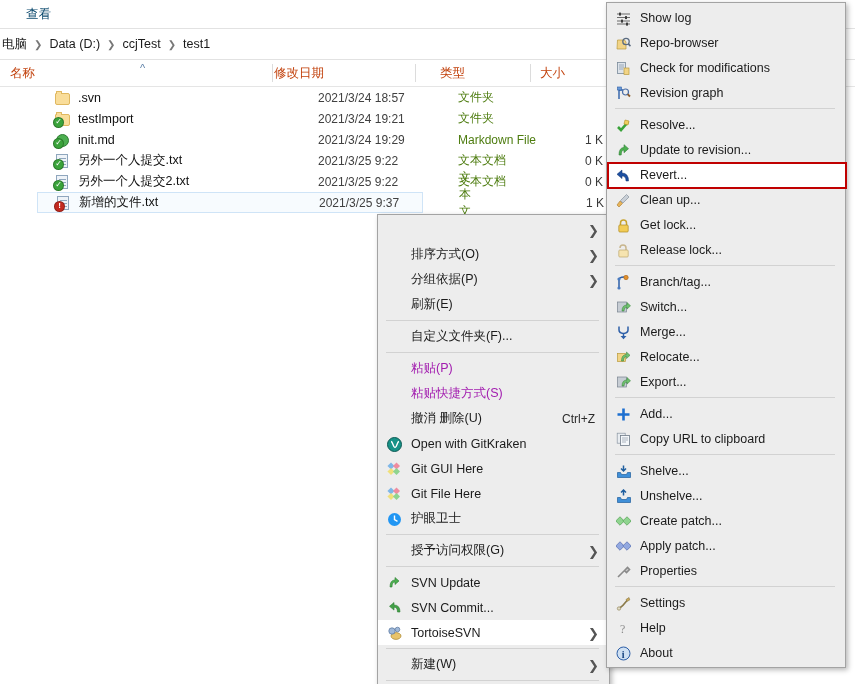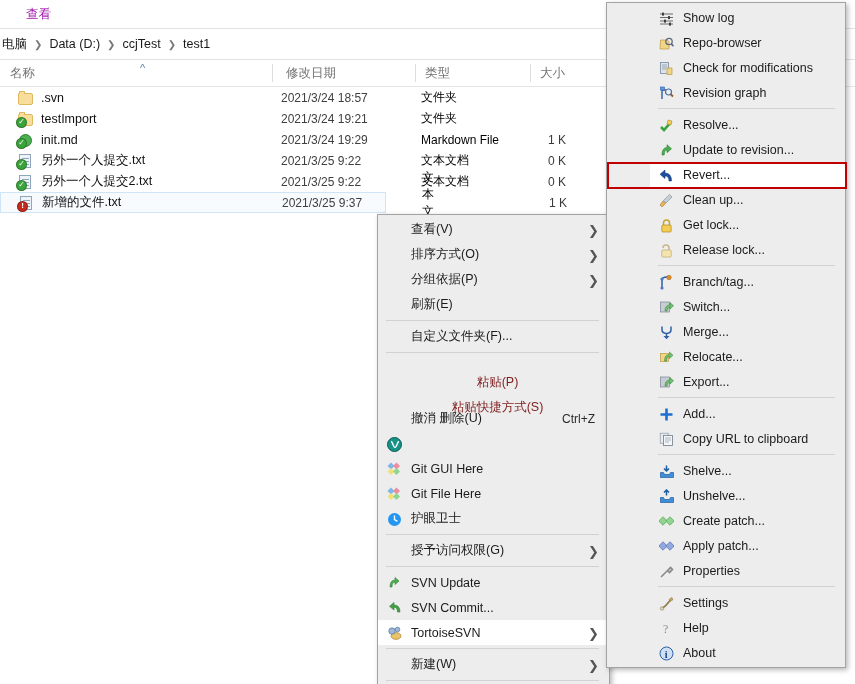--- a/index.html
+++ b/index.html
@@ -9,42 +9,42 @@
     font-family:"Liberation Sans","DejaVu Sans",sans-serif;
     font-size:12px;color:#000;
     overflow:hidden;position:relative;
   }
 
   
   #explorer{position:absolute;left:0;top:0;width:855px;height:684px;background:#fff;}
 
   .ribbon-tabs{height:28px;background:#fff;display:flex;align-items:center;
     padding-left:20px;box-sizing:border-box;}
-  .ribbon-tab{font-size:12.5px;color:#a21caf;padding:4px 6px;}
+  .ribbon-tab{font-size:12.5px;color:#0c4a6e;padding:4px 6px;}
 
   .addr-sep{height:1px;background:#e2e2e2;width:100%;}
 
   .breadcrumb{height:30px;display:flex;align-items:center;padding-left:0px;
     box-sizing:border-box;background:#fff;}
   .crumb{font-size:12.5px;color:#1a1a1a;padding:0 5px;white-space:nowrap;}
   .crumb.first{padding-left:2px;text-align:right;}
   .crumb-arrow{color:#777;font-size:10px;padding:0 2px;}
 
   .list-header{height:26px;position:relative;border-bottom:1px solid #e5e5e5;background:#fff;}
   .col-head{position:absolute;top:0;height:26px;display:flex;align-items:center;
-    font-size:12.5px;color:#737373;padding-left:10px;box-sizing:border-box;}
+    font-size:12.5px;color:#c2410c;padding-left:10px;box-sizing:border-box;}
   .col-divider{position:absolute;top:4px;height:18px;width:1px;background:#dcdcdc;}
   .sort-caret{position:absolute;top:2px;font-size:11px;color:#5a7ea6;}
 
-  .rows{position:relative;background:#fff;}
+  .rows{position:relative;background:#fff;margin-left:37px;}
   .row{height:21px;position:relative;display:flex;align-items:center;box-sizing:border-box;}
   .row.selected{background:#f7fbfe;border:1px solid #cfe4f7;}
   .cell-name{position:absolute;left:0;display:flex;align-items:center;padding-left:18px;box-sizing:border-box;}
   .cell-date{position:absolute;left:281px;font-size:12px;color:#404040;}
-  .cell-type{position:absolute;left:421px;font-size:12px;color:#000000;}
+  .cell-type{position:absolute;left:421px;font-size:12px;color:#4d7c0f;}
   .cell-size{position:absolute;left:506px;width:60px;text-align:right;font-size:12px;color:#3a3a3a;}
   .fname{font-size:12.5px;color:#111;margin-left:7px;white-space:nowrap;}
 
   
   .ficon{position:relative;width:16px;height:16px;flex:0 0 16px;}
   .folder{width:15px;height:12px;background:#f9dd9a;border:1px solid #e0b860;
     border-radius:1px 2px 2px 2px;position:absolute;left:0;top:3px;box-sizing:border-box;}
   .folder:before{content:"";position:absolute;left:0;top:-3px;width:6px;height:3px;
     background:#f9dd9a;border:1px solid #e0b860;border-bottom:none;border-radius:1px 1px 0 0;box-sizing:border-box;}
   .doc{width:12px;height:14px;background:#eef3f8;border:1px solid #8fa6bd;position:absolute;left:1px;top:1px;box-sizing:border-box;}
@@ -57,21 +57,21 @@
   .ov.red{background:#c32a20;}
   .md{width:13px;height:13px;border-radius:50%;background:#4caf50;position:absolute;left:1px;top:2px;
     border:1px solid #2e7d32;box-sizing:border-box;}
 
   
   .ctxmenu{position:absolute;background:#ededed;border:1px solid #a3a3a3;
     box-shadow:2px 2px 5px rgba(0,0,0,.28);box-sizing:border-box;padding:2px 0;}
   .mi{height:25px;display:flex;align-items:center;position:relative;
     padding-left:8px;box-sizing:border-box;font-size:12.5px;color:#1b1b1b;white-space:nowrap;}
   .mi.hl{background:#ffffff;}
-  .mi.disabled{color:#7f1d1d;flex-direction:column;}
+  .mi.disabled{color:#a21caf;}
   .mi .mi-icon{width:18px;height:16px;flex:0 0 18px;position:relative;margin-right:7px;}
   .mi .mi-label{flex:1 1 auto;}
   .mi .mi-accel{color:#2a2a2a;font-size:12px;padding-right:14px;}
   .mi .chev{position:absolute;right:10px;top:50%;transform:translateY(-50%);
     font-size:13px;color:#555;line-height:1;}
   .msep{height:1px;background:#d2d2d2;margin:3px 10px 3px 8px;}
   .mi.revert-hl{background:#fff;}
   .revert-box{position:absolute;border:2px solid #c00000;box-sizing:border-box;pointer-events:none;}
 
   
@@ -96,23 +96,23 @@
     <span class="crumb">ccjTest</span>
     <span class="crumb-arrow">❯</span>
     <span class="crumb">test1</span>
   </div>
   <div class="addr-sep"></div>
 
   <div class="list-header">
     <div class="col-head" style="left:0px;width:272px;">名称</div>
     <div class="sort-caret" style="left:140px;">^</div>
     <div class="col-divider" style="left:272px;"></div>
-    <div class="col-head" style="left:276px;width:143px;">修改日期</div>
+    <div class="col-head" style="left:264px;width:143px;">修改日期</div>
     <div class="col-divider" style="left:415px;"></div>
-    <div class="col-head" style="left:415px;width:115px;">类型</div>
+    <div class="col-head" style="left:430px;width:115px;">类型</div>
     <div class="col-divider" style="left:530px;"></div>
     <div class="col-head" style="left:530px;width:80px;">大小</div>
   </div>
 
   <div class="rows">
 
     <div class="row">
       <div class="cell-name">
         <span class="ficon">
             <span class="folder"></span>
@@ -189,21 +189,20 @@
       <div class="cell-size">1 K</div>
     </div>
   </div>
 </div>
 
 <div style="position:absolute;left:421px;top:205px;font-size:12px;color:#3a3a3a;"></div>
 
 <div class="ctxmenu" id="ctx" style="left:377px;top:214px;width:233px;">
     <div class="mi">
       <span class="mi-icon"></span>
-      <span class="mi-label">查看(V)</span>
       <span class="chev">❯</span>
     </div>
     <div class="mi">
       <span class="mi-icon"></span>
       <span class="mi-label">排序方式(O)</span>
       <span class="chev">❯</span>
     </div>
     <div class="mi">
       <span class="mi-icon"></span>
       <span class="mi-label">分组依据(P)</span>
@@ -234,20 +233,21 @@
     </div>
     <div class="mi">
       <span class="mi-icon">
         <span class="ic">
           <svg width="15" height="15" viewBox="0 0 15 15">
             <circle cx="7.5" cy="7.5" r="7" fill="#179287" stroke="#0d5a54"></circle>
             <path d="M4 4.5c2 0 2 6 4 6s2-6 4-6" stroke="#fff" fill="none" stroke-width="1.4"></path>
           </svg>
         </span>
       </span>
+      <span class="mi-label">Open with GitKraken</span>
     </div>
     <div class="mi">
       <span class="mi-icon">
         <span class="ic">
           <svg width="15" height="15" viewBox="0 0 15 15">
             <rect x="1.5" y="1.5" width="5" height="5" transform="rotate(45 4 4)" fill="#7eb7e8"></rect>
             <rect x="7" y="1.5" width="5" height="5" transform="rotate(45 9.5 4)" fill="#ef8ca0"></rect>
             <rect x="1.5" y="7" width="5" height="5" transform="rotate(45 4 9.5)" fill="#f0e07a"></rect>
             <rect x="7" y="7" width="5" height="5" transform="rotate(45 9.5 9.5)" fill="#8fd48f"></rect>
           </svg>
@@ -321,21 +321,21 @@
     </div>
     <div class="msep"></div>
     <div class="mi">
       <span class="mi-icon"></span>
       <span class="mi-label">新建(W)</span>
       <span class="chev">❯</span>
     </div>
     <div class="msep"></div>
   </div>
 
-<div class="ctxmenu" id="sub" style="left: 606px; top: 2px; width: 240px; position: absolute; padding-left: 43px;">
+<div class="ctxmenu" id="sub" style="left: 606px; top: 2px; width: 240px; position: absolute;">
     <div class="mi">
       <span class="mi-icon">
         <span class="ic">
           <svg width="15" height="15" viewBox="0 0 15 15">
             <g stroke="#6b6b6b" stroke-width="1.2">
               <path d="M1 3h13M1 6.5h13M1 10h13M1 13h13"></path>
             </g>
             <g fill="#3c3c3c">
               <rect x="3" y="1.6" width="2" height="3"></rect>
               <rect x="9" y="5.1" width="2" height="3"></rect>

